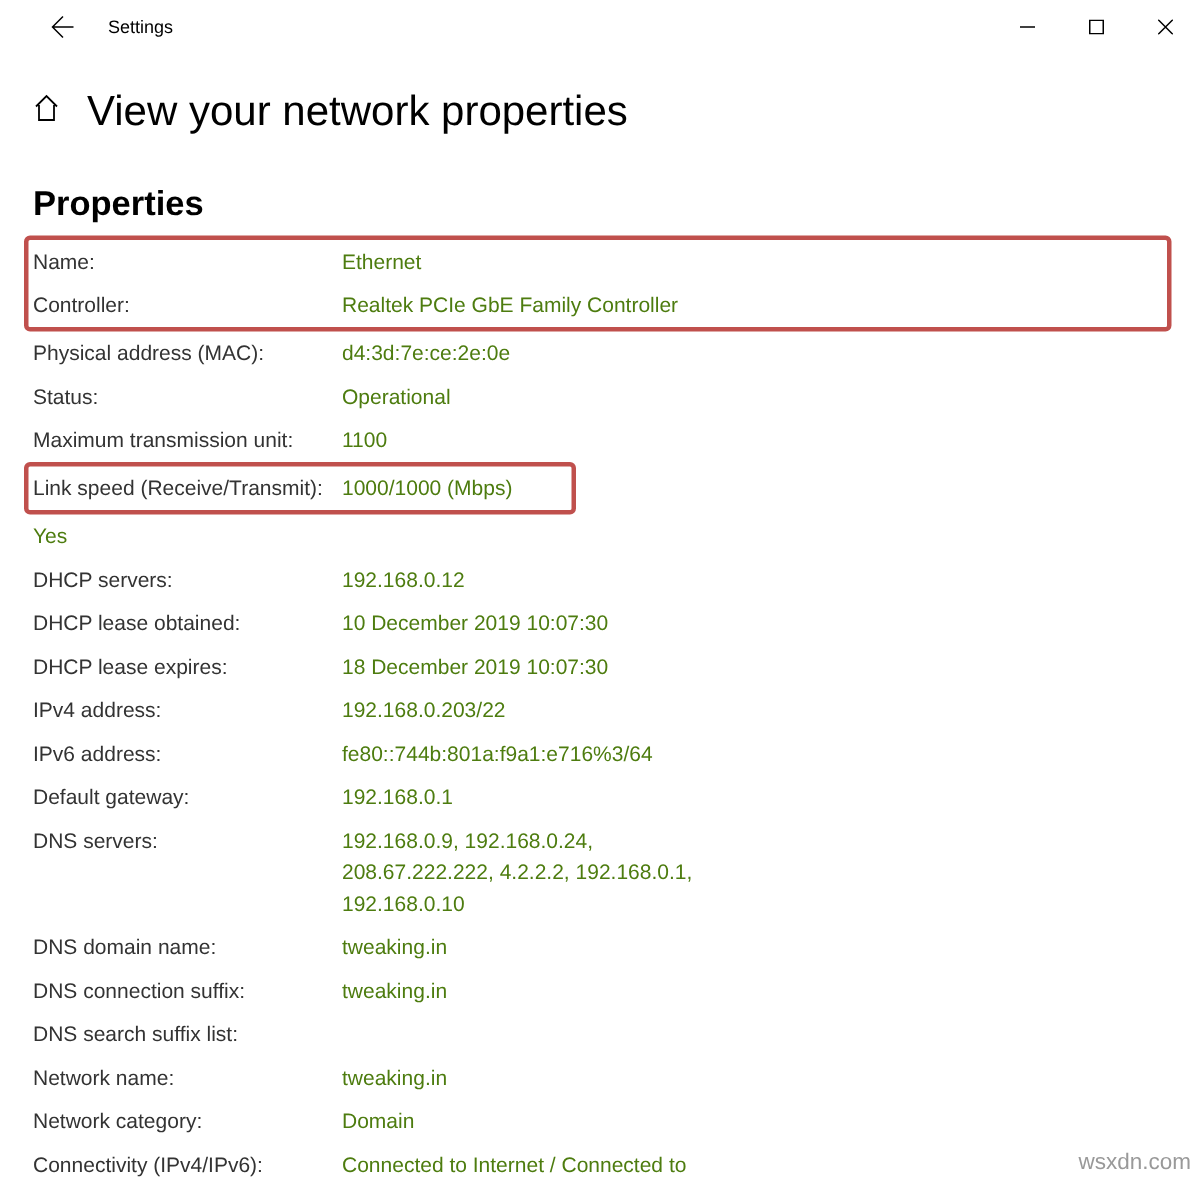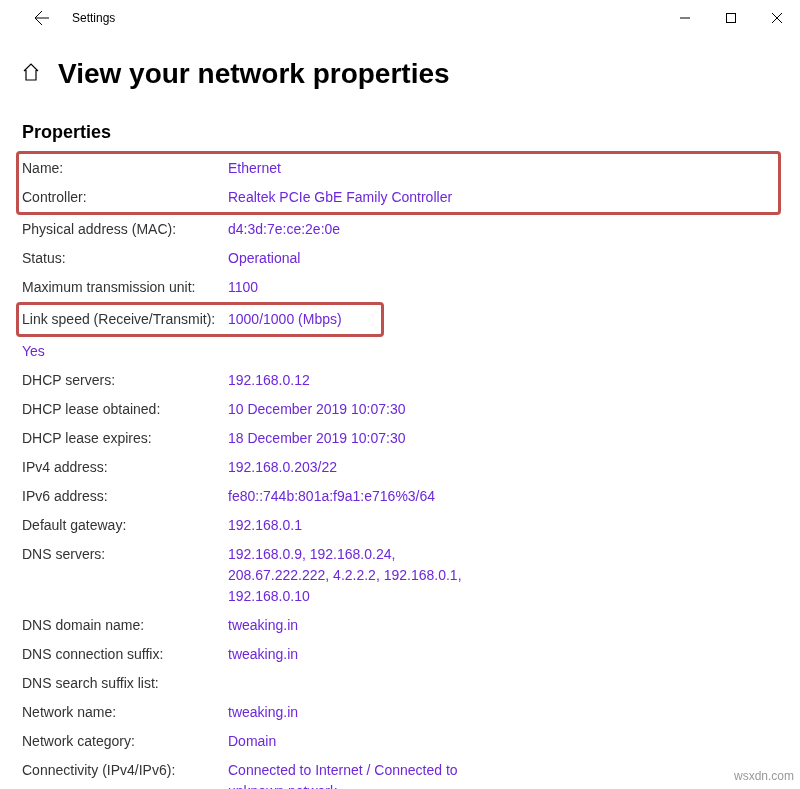--- a/index.html
+++ b/index.html
@@ -45,57 +45,57 @@
       font-size: 10px;
     }
     .header-row {
       display: flex;
       align-items: center;
       padding: 22px 22px 10px 22px;
     }
     .home-icon { margin-right: 18px; }
     .page-title {
       font-size: 28px;
-      font-weight: 700;
+      font-weight: 400;
       color: #000;
     }
     .section-title {
-      font-size: 18px;
+      font-size: 23px;
       font-weight: 600;
       margin: 22px 0 8px 22px;
       color: #000;
     }
     .props-area { padding: 0 22px; }
     .prop-row {
       display: flex;
       padding: 4px 0;
       font-size: 14px;
       line-height: 1.5;
     }
     .prop-label {
       width: 206px;
       color: #333;
       flex-shrink: 0;
     }
     .prop-value {
-      color: #6d28d9;
+      color: #4d7c0f;
       max-width: 250px;
     }
     .highlight-box {
       border: 3px solid #c0504d;
       border-radius: 4px;
       margin-left: -6px;
       padding-left: 3px;
       margin-right: -3px;
     }
     .watermark {
       position: absolute;
       right: 6px;
       bottom: 6px;
-      font-size: 12px;
+      font-size: 15px;
       color: #999;
     }
   </style>
 </head>
 <body>
 
 <div class="titlebar">
   <div class="back-btn">
     <svg width="16" height="16" viewBox="0 0 16 16">
         <path d="M8 1 L1 8 L8 15 M1 8 H15" stroke="#000" stroke-width="1" fill="none"></path>

